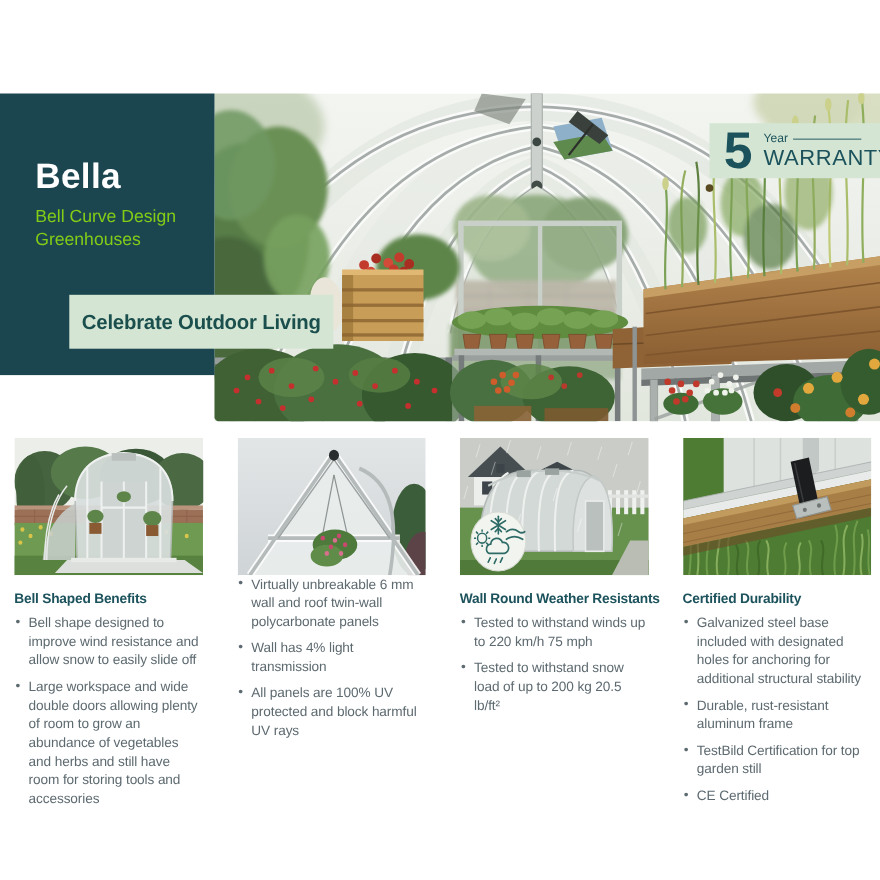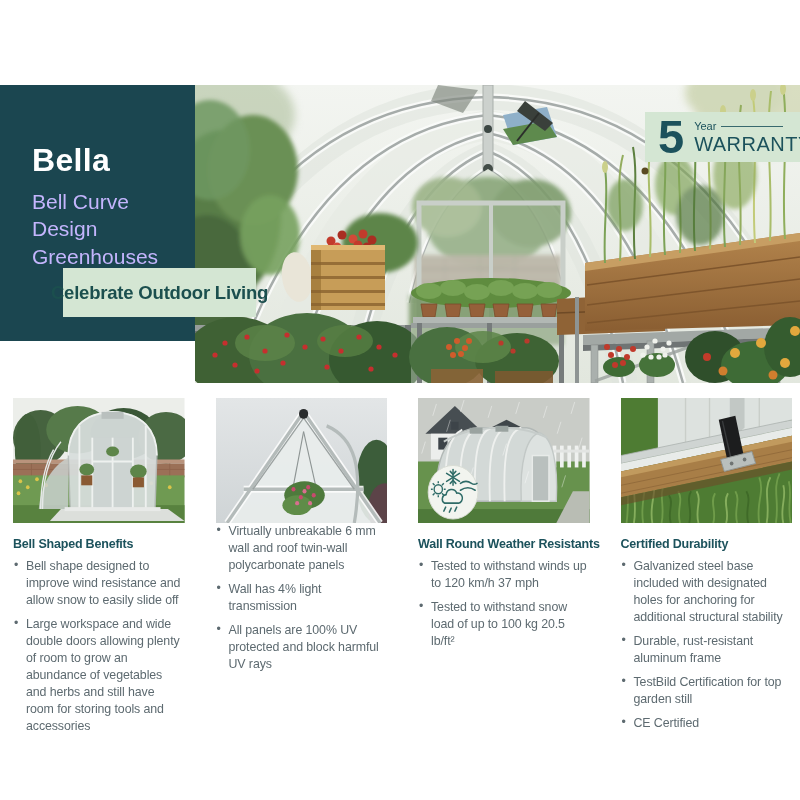--- a/index.html
+++ b/index.html
@@ -11,24 +11,24 @@
 
   
   .hero { position:absolute; left:0; top:85px; width:800px; height:298px; }
   .hero-photo { position:absolute; left:195px; top:0; width:605px; height:298px; display:block; }
 
   .brand-panel {
     position:absolute; left:0; top:0; width:195px; height:256px;
     background:#1b4650; color:#ffffff; padding:57px 20px 0 32px;
   }
   .brand-title { margin:0 0 9px 0; font-size:32px; font-weight:bold; letter-spacing:.3px; }
-  .brand-sub { margin:0; font-size:21px; line-height:1.3; font-weight:normal; color:#c4b5fd; }
+  .brand-sub { margin:0; font-size:16px; line-height:1.3; font-weight:normal; color:#84cc16; }
 
   .tagline {
-    position:absolute; left:63px; top:183px; width:193px; height:49px;
+    position:absolute; left:63px; top:183px; width:240px; height:49px;
     background:#d4e6d3; color:#1b4f4e; font-size:18.5px; font-weight:bold;
     display:flex; align-items:center; justify-content:center; white-space:nowrap;
     letter-spacing:-0.2px;
   }
 
   .warranty {
     position:absolute; right:0; top:27px; width:155px; height:50px;
     background:#d4e6d3; color:#1c525c; display:flex; align-items:center; padding-left:13px;
   }
   .w-num { font-size:47px; font-weight:bold; line-height:50px; }
@@ -584,22 +584,22 @@
               <path d="M29,106 a4.5,4.5 0 0 1 1.5,-8.6 a6,6 0 0 1 11.5,-1.5 a4.5,4.5 0 0 1 2,10.1 Z"></path>
               <line x1="30" y1="110" x2="28" y2="114"></line>
                 <line x1="36" y1="111" x2="34" y2="115"></line>
                 <line x1="42" y1="110" x2="40" y2="114"></line>
             </g>
           </g>
         </svg>
       </div>
       <h3>Wall Round Weather Resistants</h3>
       <ul>
-        <li>Tested to withstand winds up to 120 km/h 37 mph</li>
-        <li>Tested to withstand snow load of up to 100 kg 20.5 lb/ft²</li>
+        <li>Tested to withstand winds up to 220 km/h 75 mph</li>
+        <li>Tested to withstand snow load of up to 200 kg 20.5 lb/ft²</li>
       </ul>
     </article>
 
     <article class="feature">
       <div class="thumb">
         <svg viewBox="0 0 186 126" preserveAspectRatio="none" aria-hidden="true">
           <rect width="186" height="126" fill="#4e7c33"></rect>
           <g stroke="#6f9c4a" stroke-width="2" fill="none">
             <path d="M6,126 C10,100 4,86 12,70"></path>
               <path d="M24,126 C20,104 30,92 24,76"></path>

